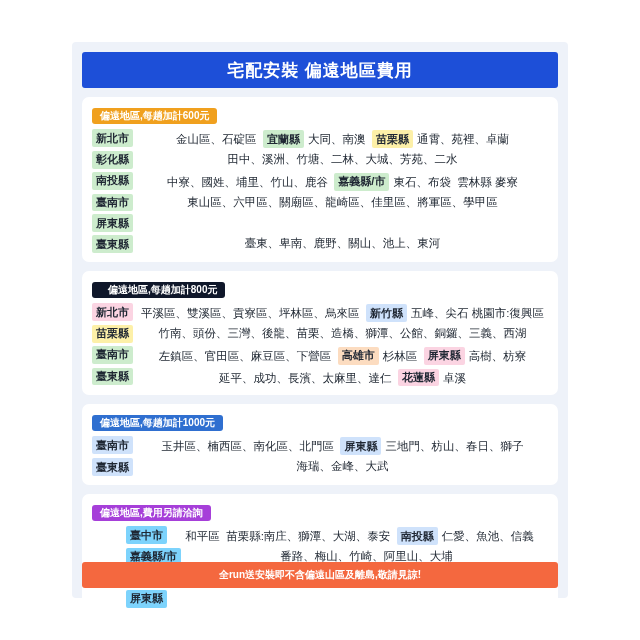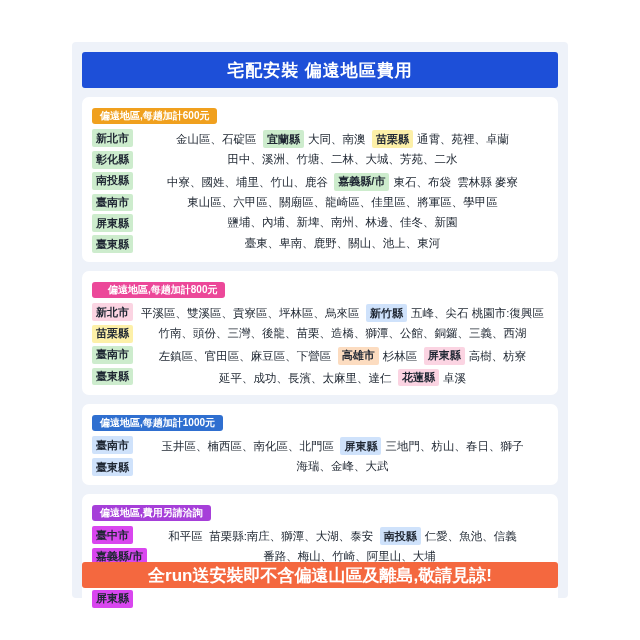--- a/index.html
+++ b/index.html
@@ -53,21 +53,21 @@
     display: inline-block;
     color: #ffffff;
     font-size: 10px;
     font-weight: bold;
     border-radius: 3px;
     padding: 3px 8px 3px 8px;
     margin-bottom: 5px;
     line-height: 1;
   }
   .tag-600 { background: #f0a01e; }
-  .tag-800 { background: #ec4899; padding-left: 16px; }
+  .tag-800 { background: #0f172a; padding-left: 16px; }
   .tag-1000 { background: #2f6fd0; }
   .tag-quote { background: #a63fd9; }
 
   .row {
     display: flex;
     align-items: flex-start;
     flex-wrap: wrap;
     margin-bottom: 3px;
     line-height: 1.35;
   }
@@ -81,21 +81,21 @@
     padding: 1.5px 4px;
     border-radius: 2px;
     margin-right: 4px;
     white-space: nowrap;
   }
   .chip-green { background: #cdeccd; }
   .chip-yellow { background: #fdf0a8; }
   .chip-blue { background: #cfe2fb; }
   .chip-pink { background: #fbd4e2; }
   .chip-orange { background: #fcdcc0; }
-  .chip-purple { background: #d946ef; }
+  .chip-purple { background: #7dd3fc; margin-left: 34px; }
 
   .vals {
     font-size: 11.5px;
     color: #222a35;
     flex: 1 1 auto;
     min-width: 0;
     padding-top: 1px;
     word-break: break-all;
     text-align: center;
   }
@@ -107,21 +107,21 @@
     left: 10px;
     right: 10px;
     bottom: 10px;
     height: 26px;
     background: #f4683f;
     border-radius: 3px;
     display: flex;
     align-items: center;
     justify-content: center;
     color: #ffffff;
-    font-size: 17px;
+    font-size: 10px;
     font-weight: bold;
   }
 </style>
 </head>
 <body>
 
 <div class="page">
   <div class="sheet">
 
     <div class="title-bar">宅配安裝 偏遠地區費用</div>
@@ -139,21 +139,20 @@
       <div class="row">
         <span class="chip chip-green">南投縣</span>
         <span class="vals"><span class="seg">中寮、國姓、埔里、竹山、鹿谷</span>&nbsp;&nbsp;<span class="chip chip-green">嘉義縣/市</span><span class="seg">東石、布袋</span>&nbsp;&nbsp;<span class="seg">雲林縣</span>&nbsp;<span class="seg">麥寮</span></span>
       </div>
       <div class="row">
         <span class="chip chip-green">臺南市</span>
         <span class="vals">東山區、六甲區、關廟區、龍崎區、佳里區、將軍區、學甲區</span>
       </div>
       <div class="row">
         <span class="chip chip-green">屏東縣</span>
-        <span class="vals">鹽埔、內埔、新埤、南州、林邊、佳冬、新園</span>
       </div>
       <div class="row">
         <span class="chip chip-green">臺東縣</span>
         <span class="vals">臺東、卑南、鹿野、關山、池上、東河</span>
       </div>
     </div>
 
     <div class="card">
       <div class="card-tag tag-800">偏遠地區,每趟加計800元</div>
       <div class="row">

